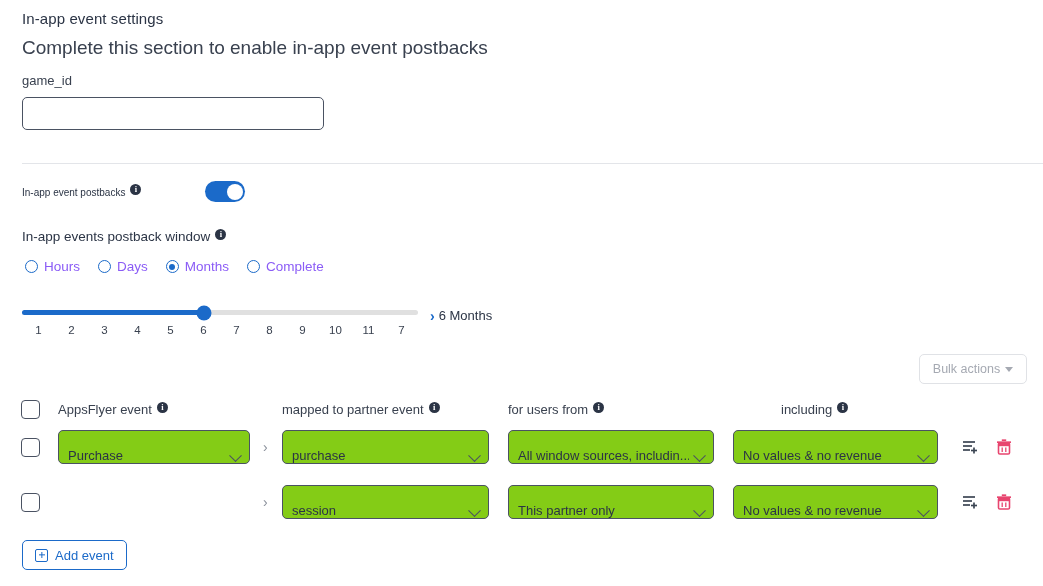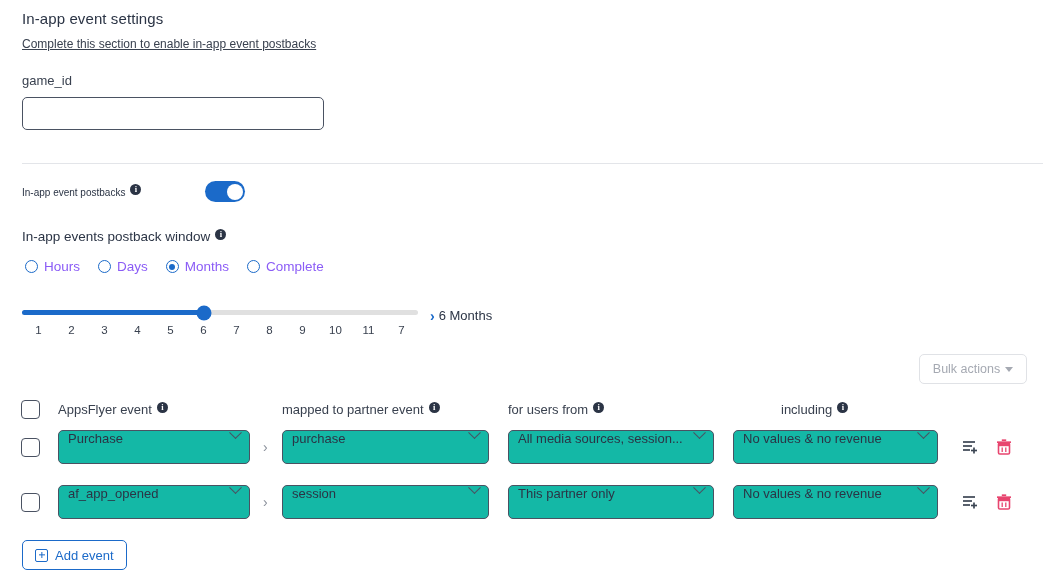--- a/index.html
+++ b/index.html
@@ -16,21 +16,21 @@
 
   .page { position: relative; width: 1043px; height: 586px; }
 
   
   .section-title {
     position: absolute; left: 22px; top: 10px;
     font-size: 15px; color: #2b3445; letter-spacing: .1px;
   }
   .section-sub {
     position: absolute; left: 22px; top: 37px;
-    font-size: 12px; color: #39414f; text-decoration: underline;
+    font-size: 19px; color: #39414f;
   }
 
   .field-label {
     position: absolute; left: 22px; top: 73px;
     font-size: 13px; color: #39414f;
   }
   .text-input {
     position: absolute; left: 22px; top: 97px;
     width: 302px; height: 33px;
     border: 1px solid #4a5262; border-radius: 5px;
@@ -164,22 +164,22 @@
     background: #fff; cursor: pointer;
   }
   .hdr-check { position: absolute; left: 21px; top: 400px; }
 
   .row { position: absolute; left: 0; width: 1043px; height: 34px; }
   .row .row-check { position: absolute; left: 21px; top: 8px; }
 
   .select {
     position: absolute; top: 0; height: 34px;
     border: 1px solid #4a5262; border-radius: 5px;
-    background: #14b8a6;
-    display: flex; align-items: flex-start;
+    background: #84cc16;
+    display: flex; align-items: flex-end;
     padding: 0 9px; cursor: pointer;
     font-size: 13px; color: #2b3445;
     overflow: hidden;
   }
   .select .val {
     flex: 1; white-space: nowrap; overflow: hidden; text-overflow: clip;
   }
   .select .chev-sm {
     flex: none; width: 9px; height: 9px;
     border-right: 1.4px solid #4a5262;
@@ -313,21 +313,21 @@
     <div class="select" style="left:58px; width:192px;">
       <span class="val">Purchase</span>
       <span class="chev-sm"></span>
     </div>
     <div class="arrow-sep" style="left:263px;">›</div>
     <div class="select" style="left:282px; width:207px;">
       <span class="val">purchase</span>
       <span class="chev-sm"></span>
     </div>
     <div class="select" style="left:508px; width:206px;">
-      <span class="val">All media sources, session...</span>
+      <span class="val">All window sources, includin...</span>
       <span class="chev-sm"></span>
     </div>
     <div class="select" style="left:733px; width:205px;">
       <span class="val">No values &amp; no revenue</span>
       <span class="chev-sm"></span>
     </div>
     <div class="icon-btn" style="left:961px;">
       <svg viewBox="0 0 20 20" width="20" height="20">
         <line x1="2" y1="5" x2="14" y2="5" stroke="#3b4553" stroke-width="1.7"></line>
         <line x1="2" y1="9" x2="11" y2="9" stroke="#3b4553" stroke-width="1.7"></line>
@@ -343,24 +343,20 @@
         <line x1="3" y1="5.2" x2="17" y2="5.2" stroke="#e8456f" stroke-width="1.7"></line>
         <line x1="7.8" y1="3.2" x2="12.2" y2="3.2" stroke="#e8456f" stroke-width="1.7"></line>
         <line x1="8.2" y1="10.5" x2="8.2" y2="15" stroke="#e8456f" stroke-width="1.3"></line>
         <line x1="11.8" y1="10.5" x2="11.8" y2="15" stroke="#e8456f" stroke-width="1.3"></line>
       </svg>
     </div>
   </div>
 
   <div class="row" style="top:485px;">
     <div class="check-box row-check"></div>
-    <div class="select" style="left:58px; width:192px;">
-      <span class="val">af_app_opened</span>
-      <span class="chev-sm"></span>
-    </div>
     <div class="arrow-sep" style="left:263px;">›</div>
     <div class="select" style="left:282px; width:207px;">
       <span class="val">session</span>
       <span class="chev-sm"></span>
     </div>
     <div class="select" style="left:508px; width:206px;">
       <span class="val">This partner only</span>
       <span class="chev-sm"></span>
     </div>
     <div class="select" style="left:733px; width:205px;">

